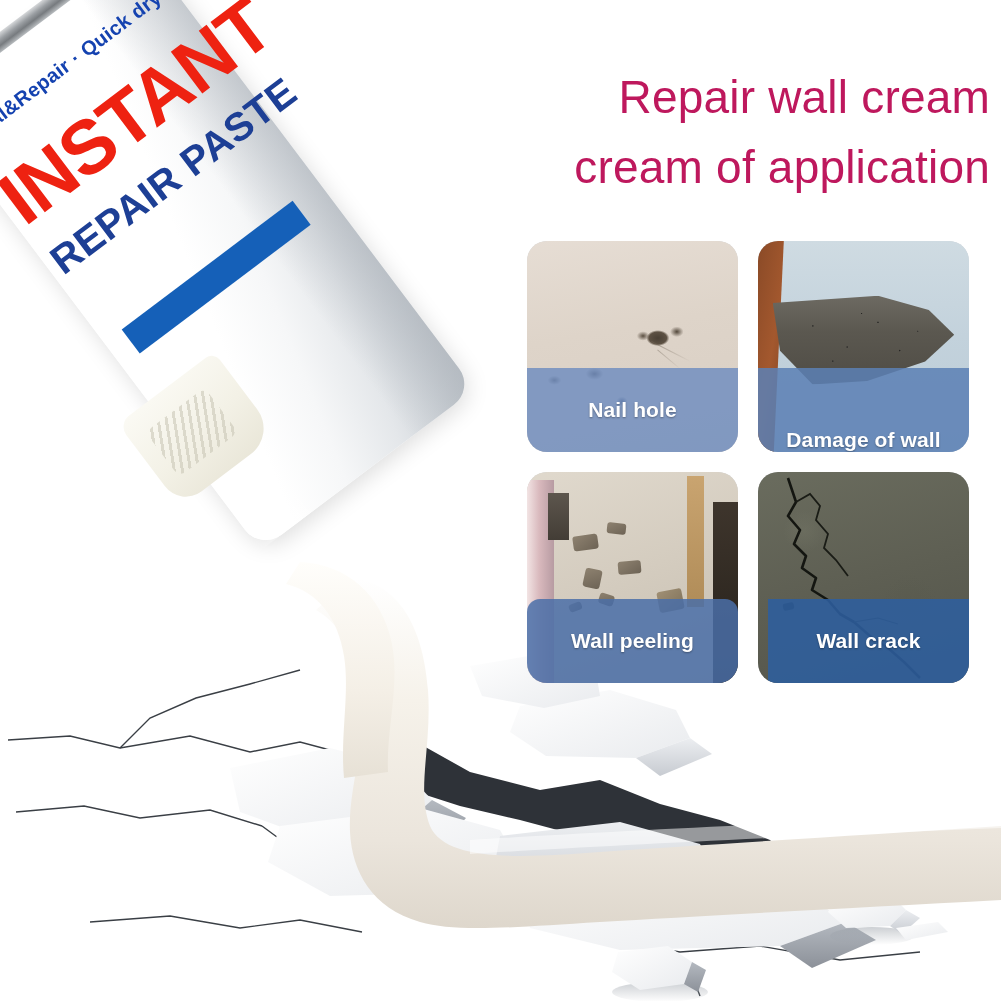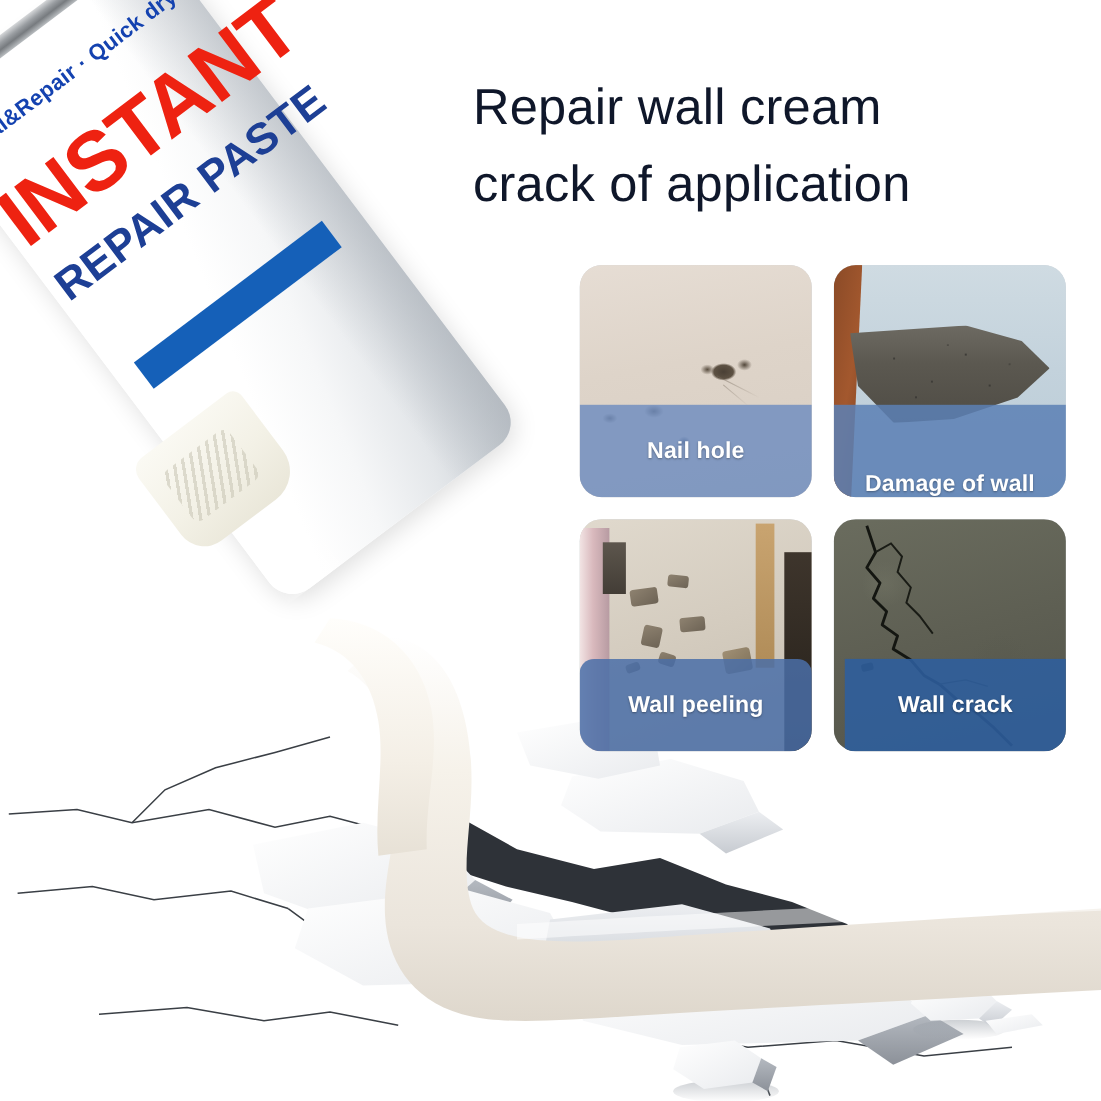--- a/index.html
+++ b/index.html
@@ -17,22 +17,22 @@
     width:1001px; height:1001px;
     background:#ffffff;
     overflow:hidden;
   }
 
   
   #headline {
     position:absolute;
     left:430px; top:62px;
     width:560px;
-    text-align:left;
-    color:#0f172a;
+    text-align:right;
+    color:#be185d;
     font-size:46px;
     line-height:70px;
     font-weight:400;
     letter-spacing:0.2px;
     white-space:nowrap;
     z-index:40;
   }
   #headline .hl-line { display:block; }
 
   
@@ -304,21 +304,21 @@
     pointer-events:none;
   }
 </style>
 </head>
 <body>
 
 <div id="stage">
 
   <div id="headline">
     <span class="hl-line">Repair wall cream</span>
-    <span class="hl-line">crack of application</span>
+    <span class="hl-line">cream of application</span>
   </div>
 
   <div id="tube-group">
 
     <div id="tube-body">
       <div class="tube-face"></div>
       <div class="tube-crimp"></div>
       <div class="tube-sheen"></div>
       <div class="tube-shade-r"></div>
 

